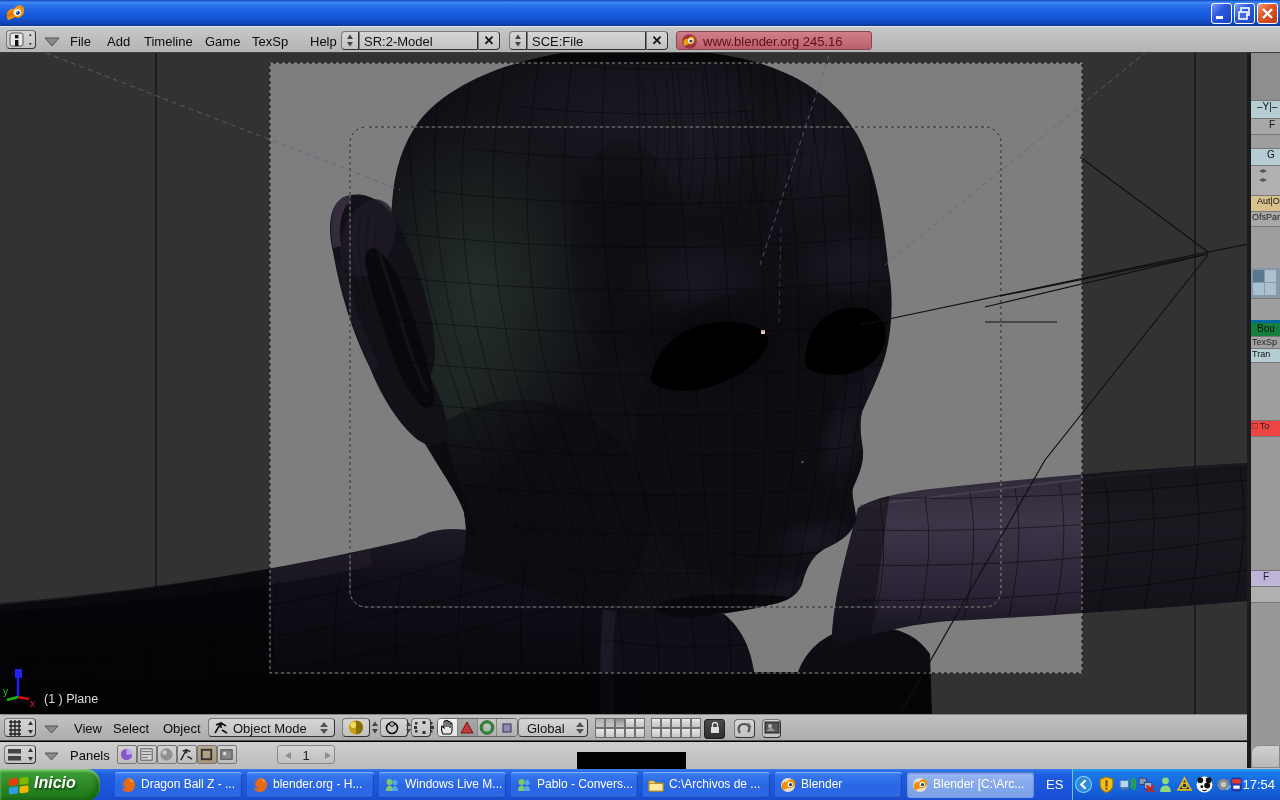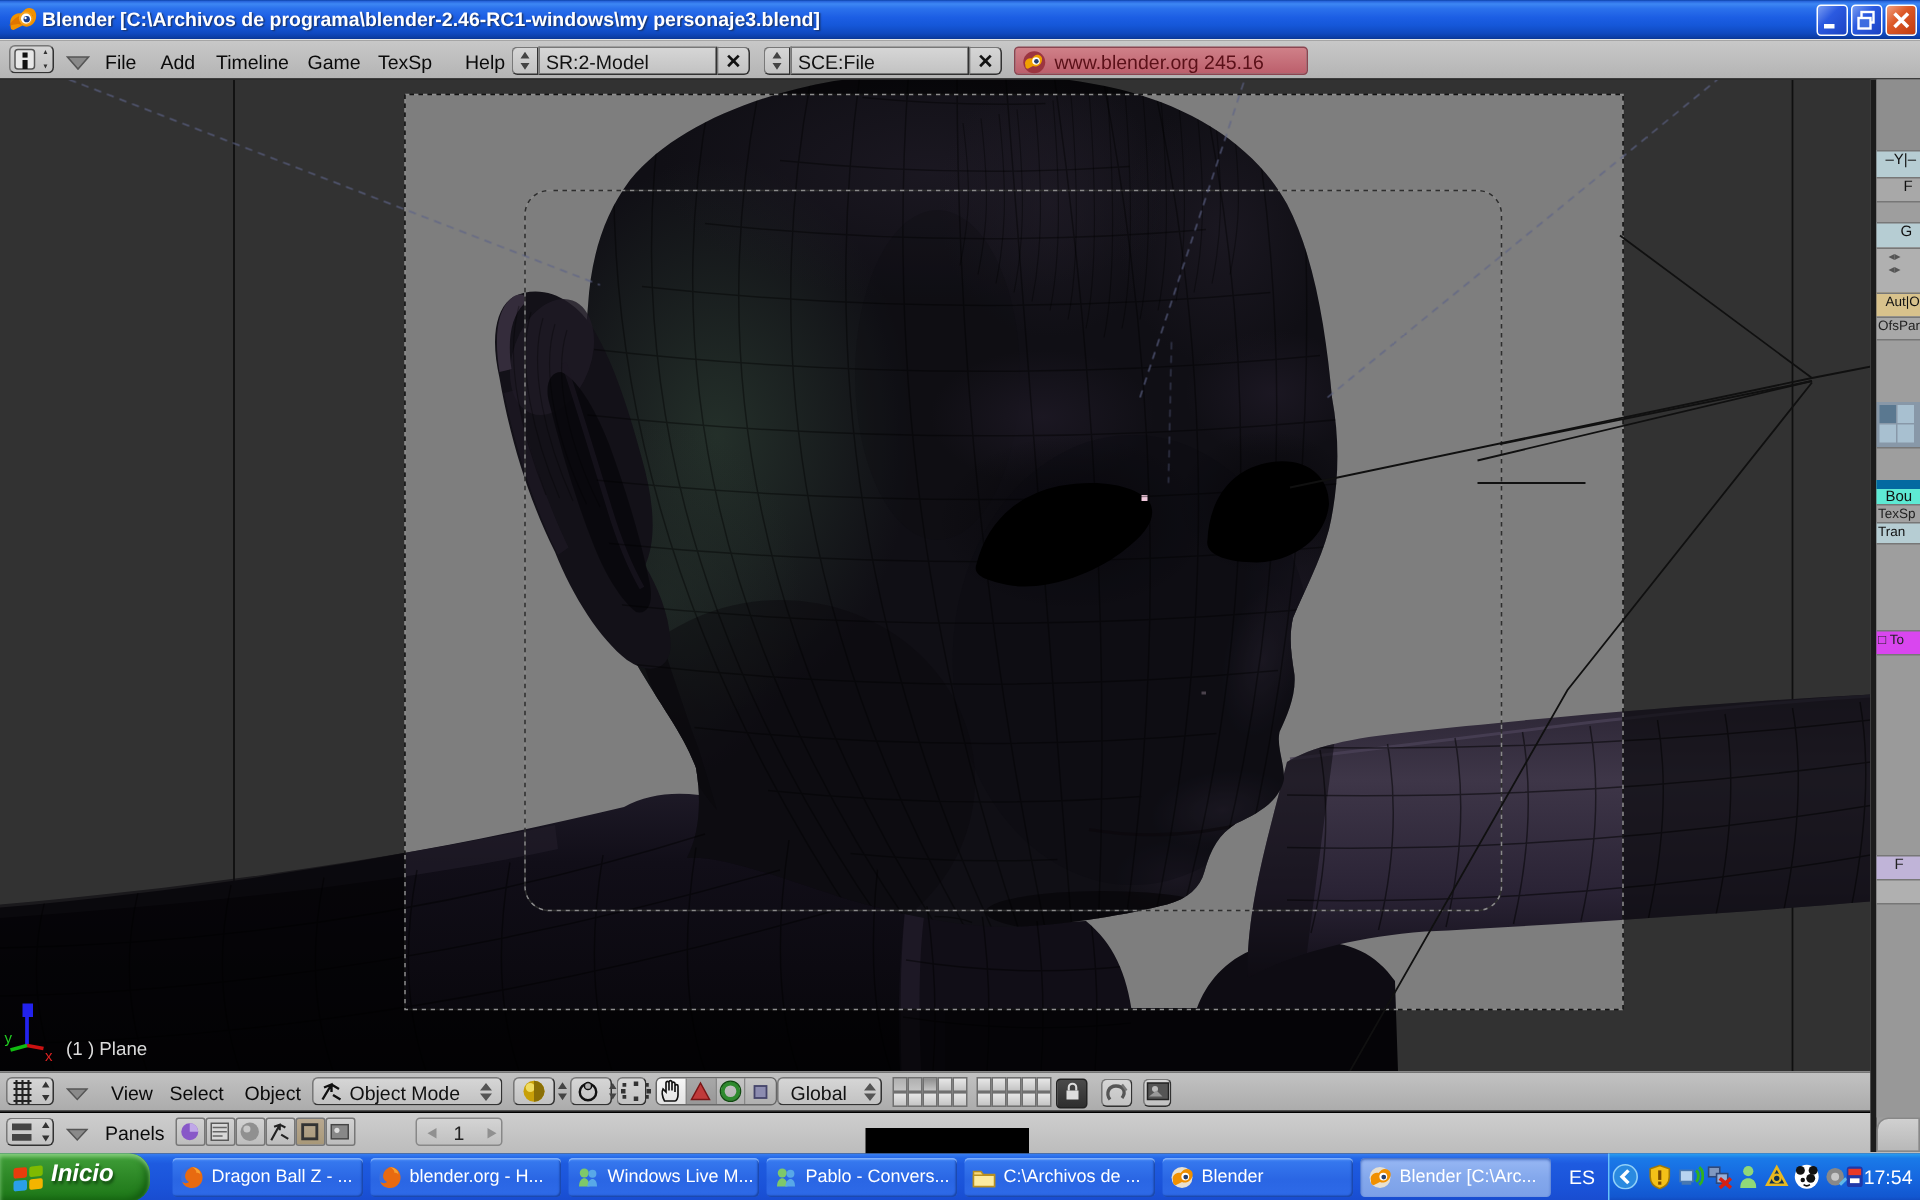--- a/index.html
+++ b/index.html
@@ -251,21 +251,20 @@
 </svg>
 <div id="titlebar" class="abs">
     <svg class="abs" style="left:5px;top:3px" width="20" height="20" viewBox="0 0 20 20">
 <path d="M2 13 C1 9 5 5 9 6 L12 3 C16 1 20 4 19 9 C18 14 13 16 10 14 L4 17 C2 17 2 15 2 13 Z" fill="#f29100"></path>
 <path d="M1 14 C4 9 8 7 12 7 L17 7 C15 12 11 14 7 13 Z" fill="#d86a00" opacity="0.7"></path>
 <circle cx="12.2" cy="9.2" r="4.6" fill="#f6a21f"></circle>
 <circle cx="12.4" cy="9.4" r="3.4" fill="#fff"></circle>
 <circle cx="12.8" cy="9.8" r="2.1" fill="#1b3c8c"></circle>
 <circle cx="12.0" cy="9.0" r="0.8" fill="#fff"></circle>
 </svg>
-<span class="ttext">Blender [C:\Archivos de programa\blender-2.46-RC1-windows\my personaje3.blend]</span>
 <div class="winbtn" style="left:1211px;background:linear-gradient(135deg,#7a9ef2,#2b5ae0 40%,#1c43c4)">
  <svg width="19" height="19" viewBox="0 0 19 19">
         <rect x="4" y="12" width="7" height="3" fill="#fff"></rect>
       </svg></div>
 <div class="winbtn" style="left:1234px;background:linear-gradient(135deg,#7a9ef2,#2b5ae0 40%,#1c43c4)">
  <svg width="19" height="19" viewBox="0 0 19 19">
         <rect x="6" y="4" width="8" height="7" fill="none" stroke="#fff" stroke-width="1.6"></rect>
         <rect x="4" y="8" width="8" height="7" fill="#3d6ce0" stroke="#fff" stroke-width="1.6"></rect>
       </svg></div>
 <div class="winbtn" style="left:1257px;background:linear-gradient(135deg,#f0a080,#dd5a28 40%,#c03a10)">
@@ -452,25 +451,25 @@
 <div class="abs" style="left:4px;top:142px;width:29px;height:16px;background:#d8c28c;border-top:1px solid #777;font-size:9px;color:#111;overflow:hidden;white-space:nowrap;padding-left:6px">Aut|O</div>
 <div class="abs" style="left:4px;top:158px;width:29px;height:15px;background:#a8a8a8;border-top:1px solid #777;font-size:9px;color:#222;overflow:hidden;white-space:nowrap;padding-left:1px">OfsPar</div>
 <div class="abs" style="left:4px;top:173px;width:29px;height:42px;background:#9e9e9e;border-top:1px solid #777;font-size:9px;color:#111;overflow:hidden;white-space:nowrap;padding-left:6px"></div>
 <div class="abs" style="left:4px;top:215px;width:29px;height:30px;background:#8898a8">
       <div style="position:absolute;left:2px;top:2px;width:11px;height:12px;background:#5a7890"></div>
       <div style="position:absolute;left:14px;top:2px;width:11px;height:12px;background:#a8c0d0"></div>
       <div style="position:absolute;left:2px;top:15px;width:11px;height:12px;background:#a8c0d0"></div>
       <div style="position:absolute;left:14px;top:15px;width:11px;height:12px;background:#a8c0d0"></div>
     </div>
 <div class="abs" style="left:4px;top:245px;width:29px;height:22px;background:#9e9e9e;border-top:1px solid #777;font-size:9px;color:#111;overflow:hidden;white-space:nowrap;padding-left:6px"></div>
-<div class="abs" style="left:4px;top:267px;width:29px;height:16px;background:#5eead4;border-top:6px solid #0369a1;font-size:10px;color:#111;overflow:hidden;white-space:nowrap;padding-left:6px">Bou</div>
+<div class="abs" style="left:4px;top:267px;width:29px;height:16px;background:#15803d;border-top:3px solid #0369a1;font-size:10px;color:#111;overflow:hidden;white-space:nowrap;padding-left:6px">Bou</div>
 <div class="abs" style="left:4px;top:283px;width:29px;height:12px;background:#a2a2a2;border-top:1px solid #777;font-size:9px;color:#222;overflow:hidden;white-space:nowrap;padding-left:1px">TexSp</div>
 <div class="abs" style="left:4px;top:295px;width:29px;height:14px;background:#b6cdd3;border-top:1px solid #777;font-size:9px;color:#111;overflow:hidden;white-space:nowrap;padding-left:1px">Tran</div>
 <div class="abs" style="left:4px;top:309px;width:29px;height:58px;background:#9e9e9e;border-top:1px solid #777;font-size:9px;color:#111;overflow:hidden;white-space:nowrap;padding-left:6px"></div>
-<div class="abs" style="left:4px;top:367px;width:29px;height:16px;background:#d946ef;border-top:1px solid #777;font-size:9px;color:#222;overflow:hidden;white-space:nowrap;padding-left:1px">□ To</div>
+<div class="abs" style="left:4px;top:367px;width:29px;height:16px;background:#ef4444;border-top:1px solid #777;font-size:9px;color:#222;overflow:hidden;white-space:nowrap;padding-left:1px">□ To</div>
 <div class="abs" style="left:4px;top:383px;width:29px;height:134px;background:#9a9a9a;border-top:1px solid #777;font-size:9px;color:#111;overflow:hidden;white-space:nowrap;padding-left:6px"></div>
 <div class="abs" style="left:4px;top:517px;width:29px;height:16px;background:#c0b4d8;border-top:1px solid #777;font-size:10px;color:#222;overflow:hidden;white-space:nowrap;padding-left:12px">F</div>
 <div class="abs" style="left:4px;top:533px;width:29px;height:16px;background:#b0b0b0;border-top:1px solid #777;font-size:9px;color:#111;overflow:hidden;white-space:nowrap;padding-left:6px"></div>
 <div class="abs" style="left:4px;top:549px;width:29px;height:143px;background:#989898;border-top:1px solid #777;font-size:9px;color:#111;overflow:hidden;white-space:nowrap;padding-left:6px"></div>
 <div class="abs" style="left:4px;top:692px;width:29px;height:23px;background:linear-gradient(180deg,#d0d0d0,#b8b8b8);border-radius:8px 0 0 0;border:1px solid #888"></div>
 </div>
 <div id="taskbar" class="abs">
 <div class="abs" style="left:0;top:0;width:100px;height:32px;border-radius:0 14px 14px 0;background:linear-gradient(180deg,#4fae46 0%,#3c9a35 12%,#2f8a28 45%,#268020 70%,#1e7a18 100%);box-shadow:inset 0 2px 3px #88d080, inset -3px -2px 5px #135c10">
       <svg class="abs" style="left:8px;top:6px" width="22" height="20" viewBox="0 0 22 20">
         <g transform="skewY(-6)">

